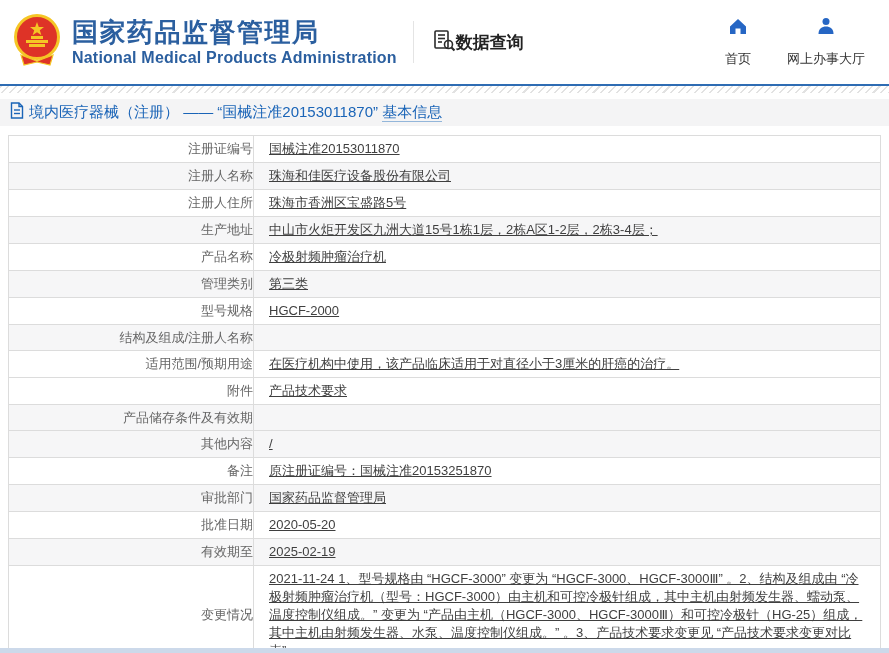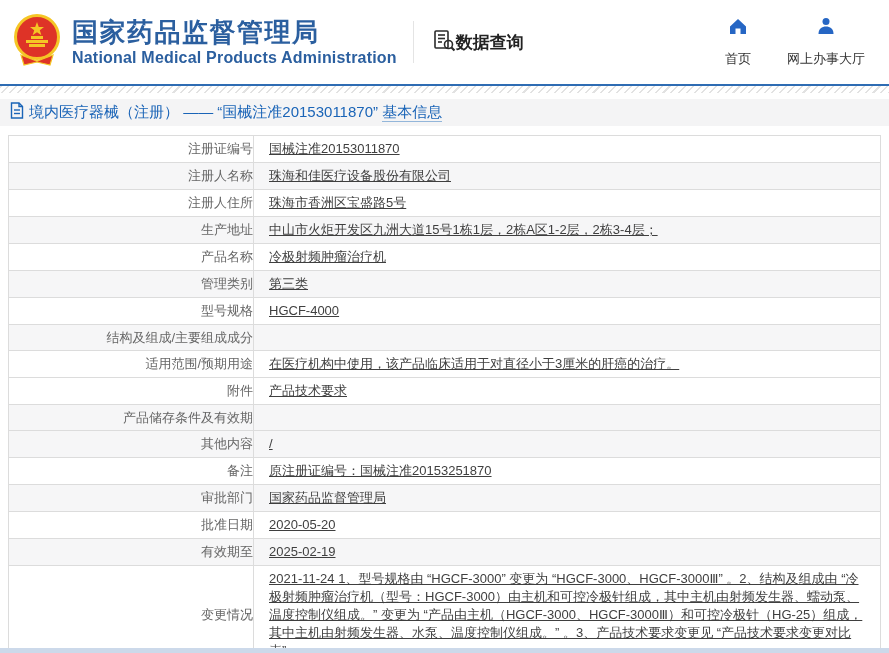--- a/index.html
+++ b/index.html
@@ -129,24 +129,24 @@
     <div class="trow">
       <div class="tlabel">产品名称</div>
       <div class="tvalue">冷极射频肿瘤治疗机</div>
     </div>
     <div class="trow alt">
       <div class="tlabel">管理类别</div>
       <div class="tvalue">第三类</div>
     </div>
     <div class="trow">
       <div class="tlabel">型号规格</div>
-      <div class="tvalue">HGCF-4000</div>
+      <div class="tvalue">HGCF-2000</div>
     </div>
     <div class="trow alt">
-      <div class="tlabel">结构及组成/主要组成成分</div>
+      <div class="tlabel">结构及组成/注册人名称</div>
     </div>
     <div class="trow">
       <div class="tlabel">适用范围/预期用途</div>
       <div class="tvalue">在医疗机构中使用，该产品临床适用于对直径小于3厘米的肝癌的治疗。</div>
     </div>
     <div class="trow">
       <div class="tlabel">附件</div>
       <div class="tvalue">产品技术要求</div>
     </div>
     <div class="trow alt">

